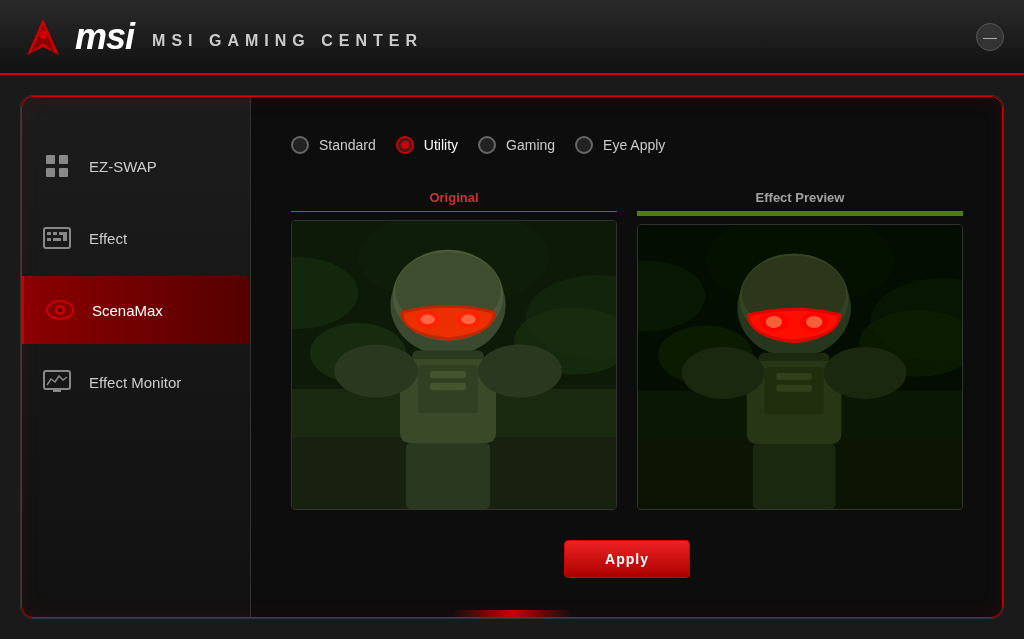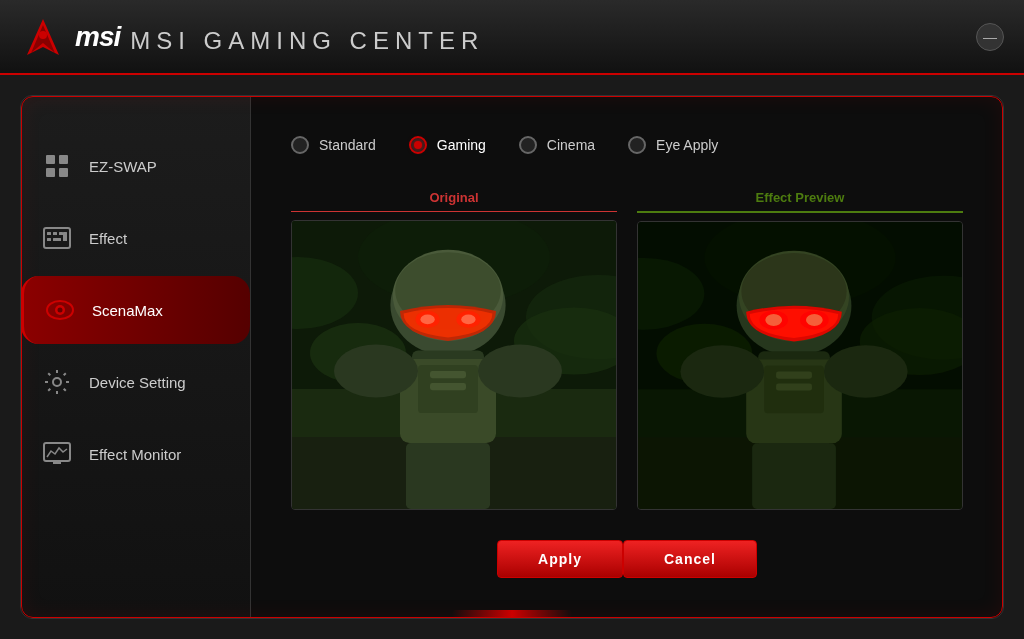--- a/index.html
+++ b/index.html
@@ -31,35 +31,36 @@
 
     .msi-dragon {
       width: 45px;
       height: 45px;
       display: flex;
       align-items: center;
       justify-content: center;
     }
 
     .msi-text {
-      font-size: 28px;
+      font-size: 36px;
       font-weight: 900;
       font-style: italic;
       color: #ffffff;
       letter-spacing: -1px;
       text-transform: lowercase;
       margin-top: 41px;
     }
 
     .gaming-center-text {
-      font-size: 24px;
-      font-weight: 400;
+      font-size: 16px;
+      font-weight: 700;
       color: #cccccc;
       letter-spacing: 6px;
       text-transform: uppercase;
+      margin-left: 8px;
       margin-top: 8px;
     }
 
     .minimize-btn {
       position: absolute;
       right: 20px;
       top: 50%;
       transform: translateY(-50%);
       width: 28px;
       height: 28px;
@@ -119,21 +120,20 @@
       color: #ccc;
       font-size: 15px;
       transition: background 0.2s;
       position: relative;
     }
 
     .sidebar-item.active {
       background: linear-gradient(90deg, #8b0000 0%, #550000 100%);
       color: #fff;
       border-left: 3px solid #cc0000;
-      border-radius: 18px;
     }
 
     .sidebar-icon {
       width: 32px;
       height: 32px;
       display: flex;
       align-items: center;
       justify-content: center;
       flex-shrink: 0;
     }
@@ -144,21 +144,21 @@
       padding: 30px 40px;
       display: flex;
       flex-direction: column;
       gap: 20px;
     }
 
     
     .mode-selector {
       display: flex;
       align-items: flex-start;
-      gap: 33px;
+      gap: 20px;
       padding: 10px 0;
     }
 
     .mode-option {
       display: flex;
       align-items: center;
       gap: 10px;
       cursor: pointer;
       color: #ccc;
       font-size: 14px;
@@ -215,22 +215,22 @@
       text-align: center;
       padding: 6px 0;
     }
 
     .preview-title.original {
       color: #cc3333;
       border-bottom: 1px solid #cc3333;
     }
 
     .preview-title.effect {
-      color: #4d7c0f;
-      border-bottom: 2px solid #4d7c0f;
+      color: #a3a3a3;
+      border-bottom: 5px solid #4d7c0f;
     }
 
     .preview-image {
       flex: 1;
       background: #111;
       border: 1px solid #333;
       border-radius: 4px;
       overflow: hidden;
       position: relative;
       min-height: 200px;
@@ -353,29 +353,20 @@
       <div class="sidebar-icon">
         <svg width="28" height="20" viewBox="0 0 28 20" fill="none">
           <ellipse cx="14" cy="10" rx="13" ry="9" stroke="#cc0000" stroke-width="2" fill="none"></ellipse>
           <circle cx="14" cy="10" r="5" fill="#cc0000"></circle>
           <circle cx="14" cy="10" r="2.5" fill="#660000"></circle>
         </svg>
       </div>
       <span>ScenaMax</span>
     </div>
 
-    <div class="sidebar-item">
-      <div class="sidebar-icon">
-        <svg width="26" height="26" viewBox="0 0 26 26" fill="none">
-          <circle cx="13" cy="13" r="4" stroke="#888" stroke-width="2" fill="none"></circle>
-          <path d="M13 1v3M13 22v3M1 13h3M22 13h3M4.2 4.2l2.1 2.1M19.7 19.7l2.1 2.1M4.2 21.8l2.1-2.1M19.7 6.3l2.1-2.1" stroke="#888" stroke-width="2"></path>
-        </svg>
-      </div>
-      <span>Device Setting</span>
-    </div>
 
     <div class="sidebar-item">
       <div class="sidebar-icon">
         <svg width="28" height="24" viewBox="0 0 28 24" fill="none">
           <rect x="1" y="1" width="26" height="18" rx="2" stroke="#888" stroke-width="2" fill="none"></rect>
           <polyline points="4,15 8,9 12,12 16,6 20,10 24,7" stroke="#888" stroke-width="1.5" fill="none"></polyline>
           <rect x="10" y="19" width="8" height="3" fill="#888"></rect>
         </svg>
       </div>
       <span>Effect Monitor</span>
@@ -391,28 +382,28 @@
         <div class="radio-outer">
           <div class="radio-inner"></div>
         </div>
         <span class="mode-label">Standard</span>
       </div>
 
       <div class="mode-option selected">
         <div class="radio-outer">
           <div class="radio-inner"></div>
         </div>
-        <span class="mode-label">Gaming</span>
+        <span class="mode-label">Utility</span>
       </div>
 
       <div class="mode-option">
         <div class="radio-outer">
           <div class="radio-inner"></div>
         </div>
-        <span class="mode-label">Cinema</span>
+        <span class="mode-label">Gaming</span>
       </div>
 
       <div class="mode-option">
         <div class="radio-outer">
           <div class="radio-inner"></div>
         </div>
         <span class="mode-label">Eye Apply</span>
       </div>
 
 
@@ -507,19 +498,18 @@
 
             <rect x="120" y="185" width="70" height="55" rx="4" fill="#222e18"></rect>
           </svg>
         </div>
       </div>
 
     </div>
 
     <div class="button-area">
       <button class="btn btn-apply">Apply</button>
-      <button class="btn btn-cancel">Cancel</button>
     </div>
 
   </div>
 
   <div class="bottom-bar"></div>
 </div>
 
 </body></html>

